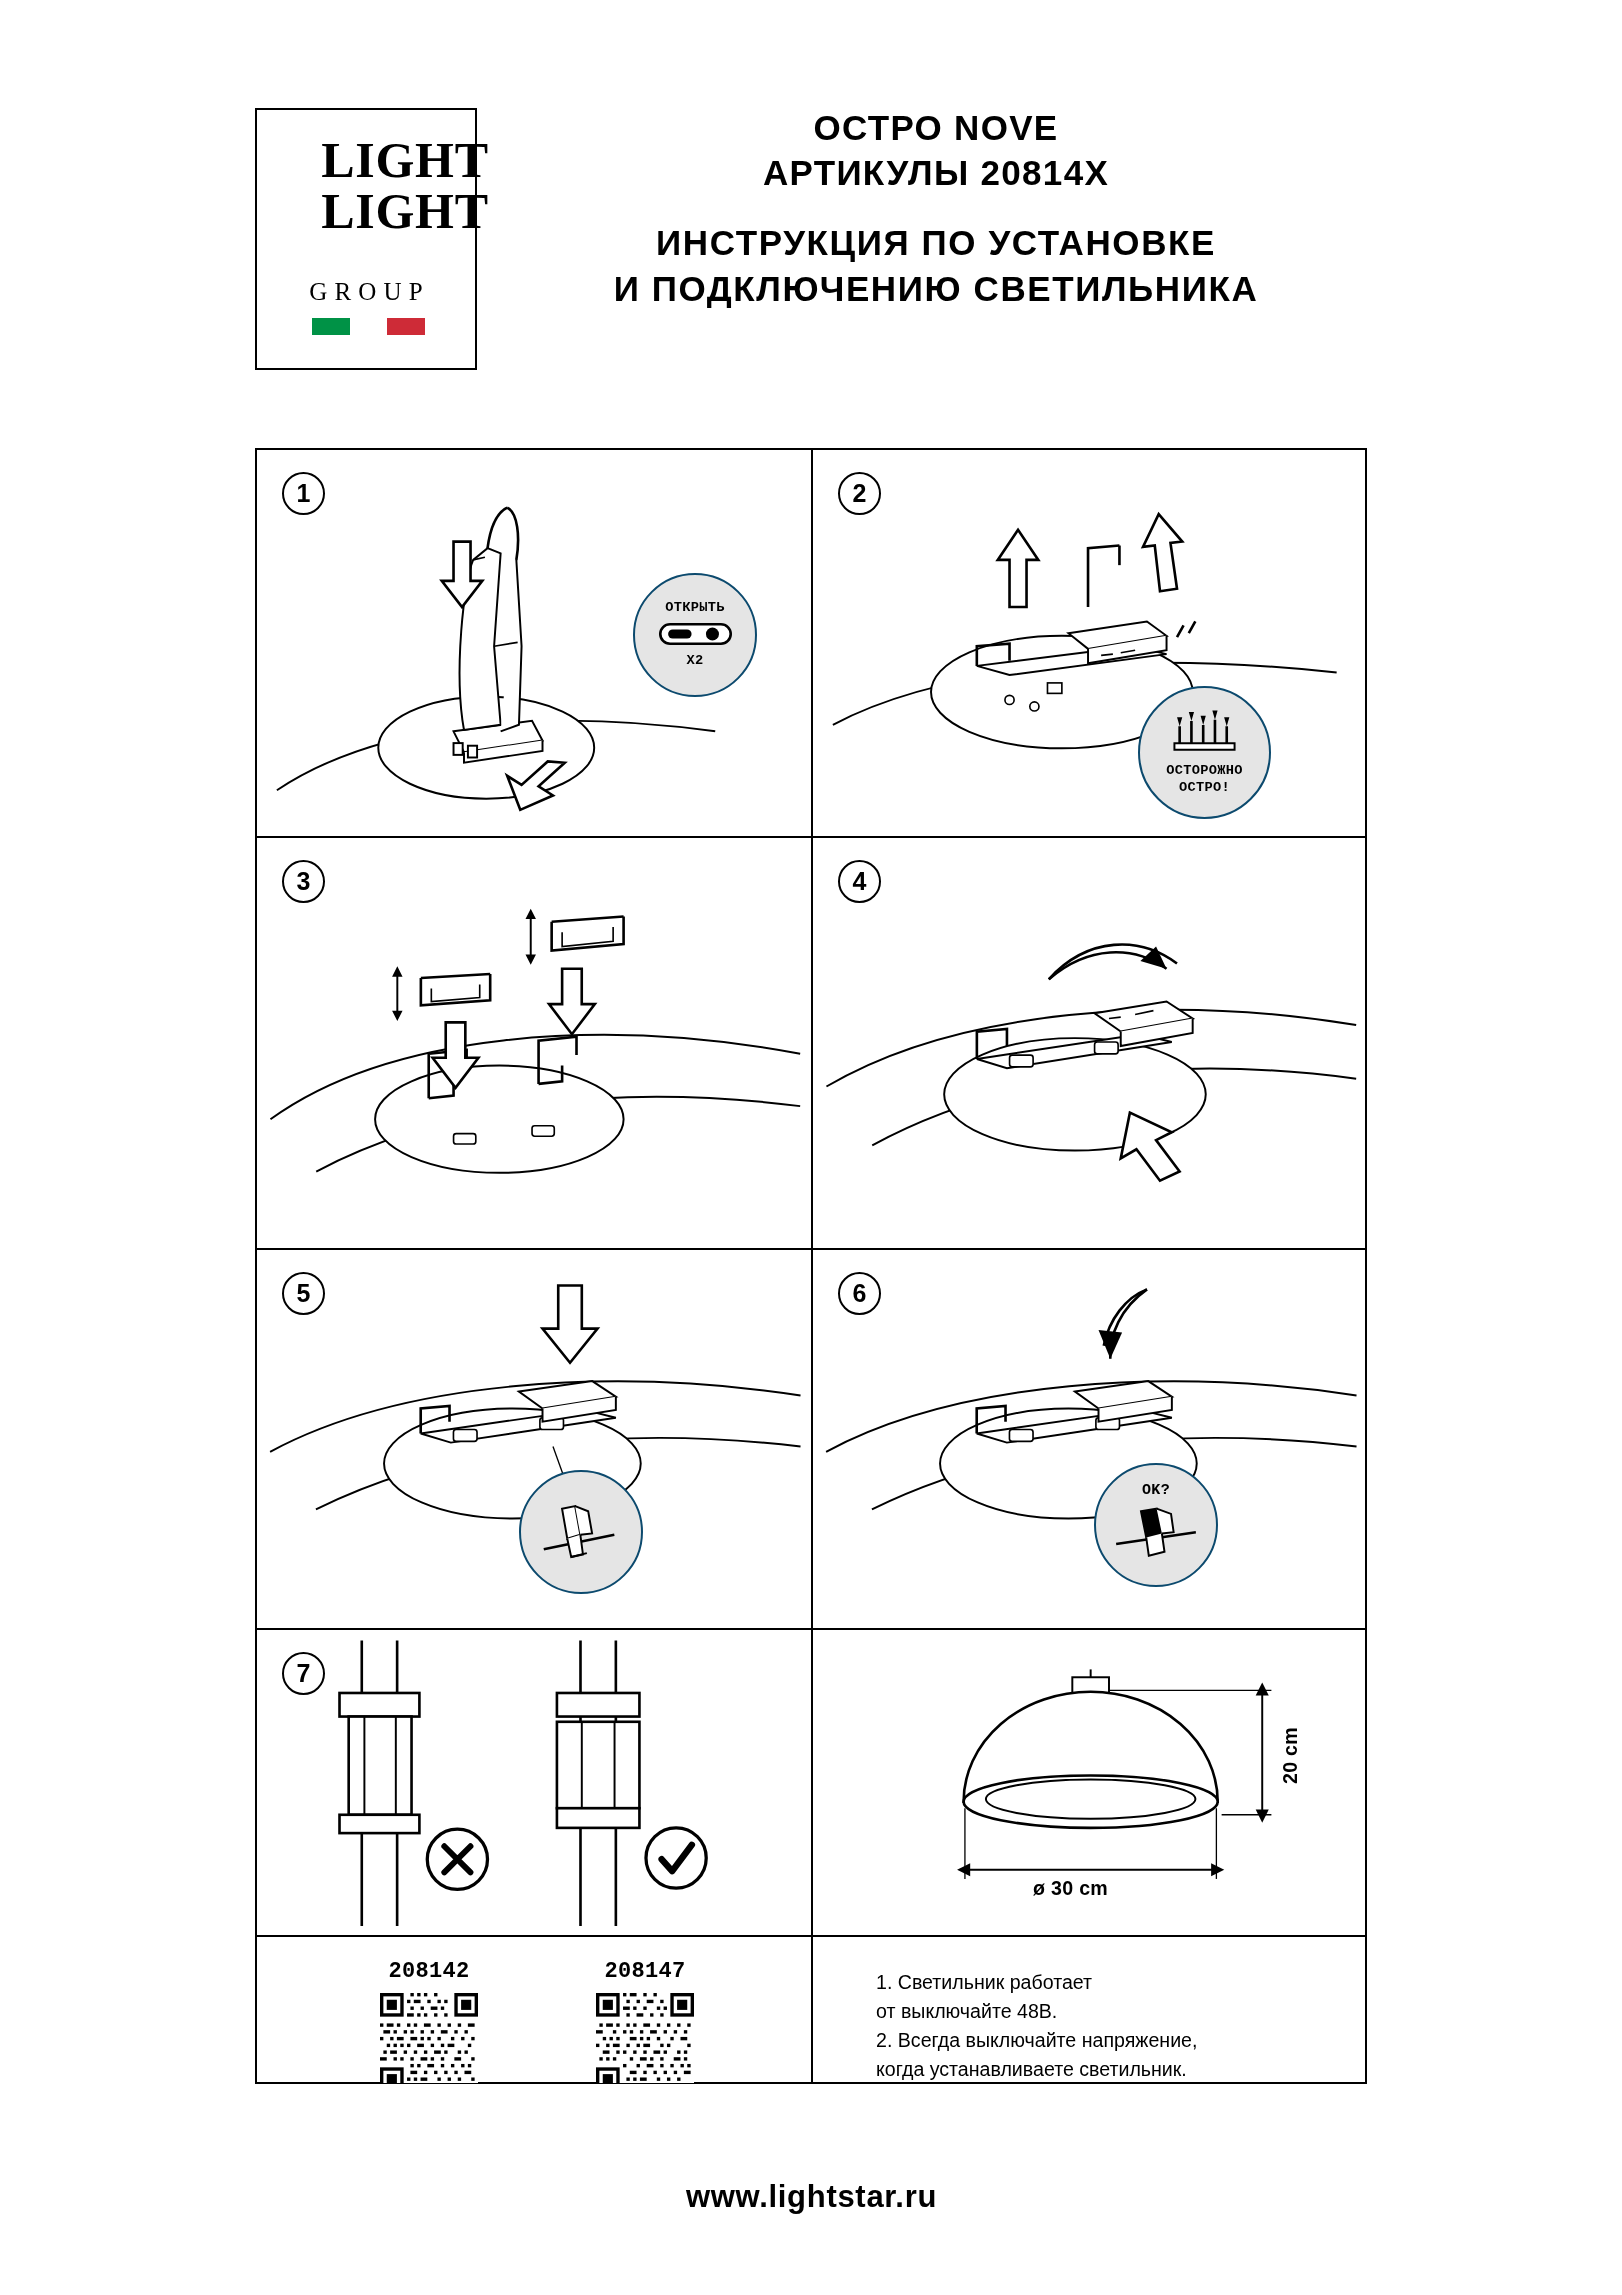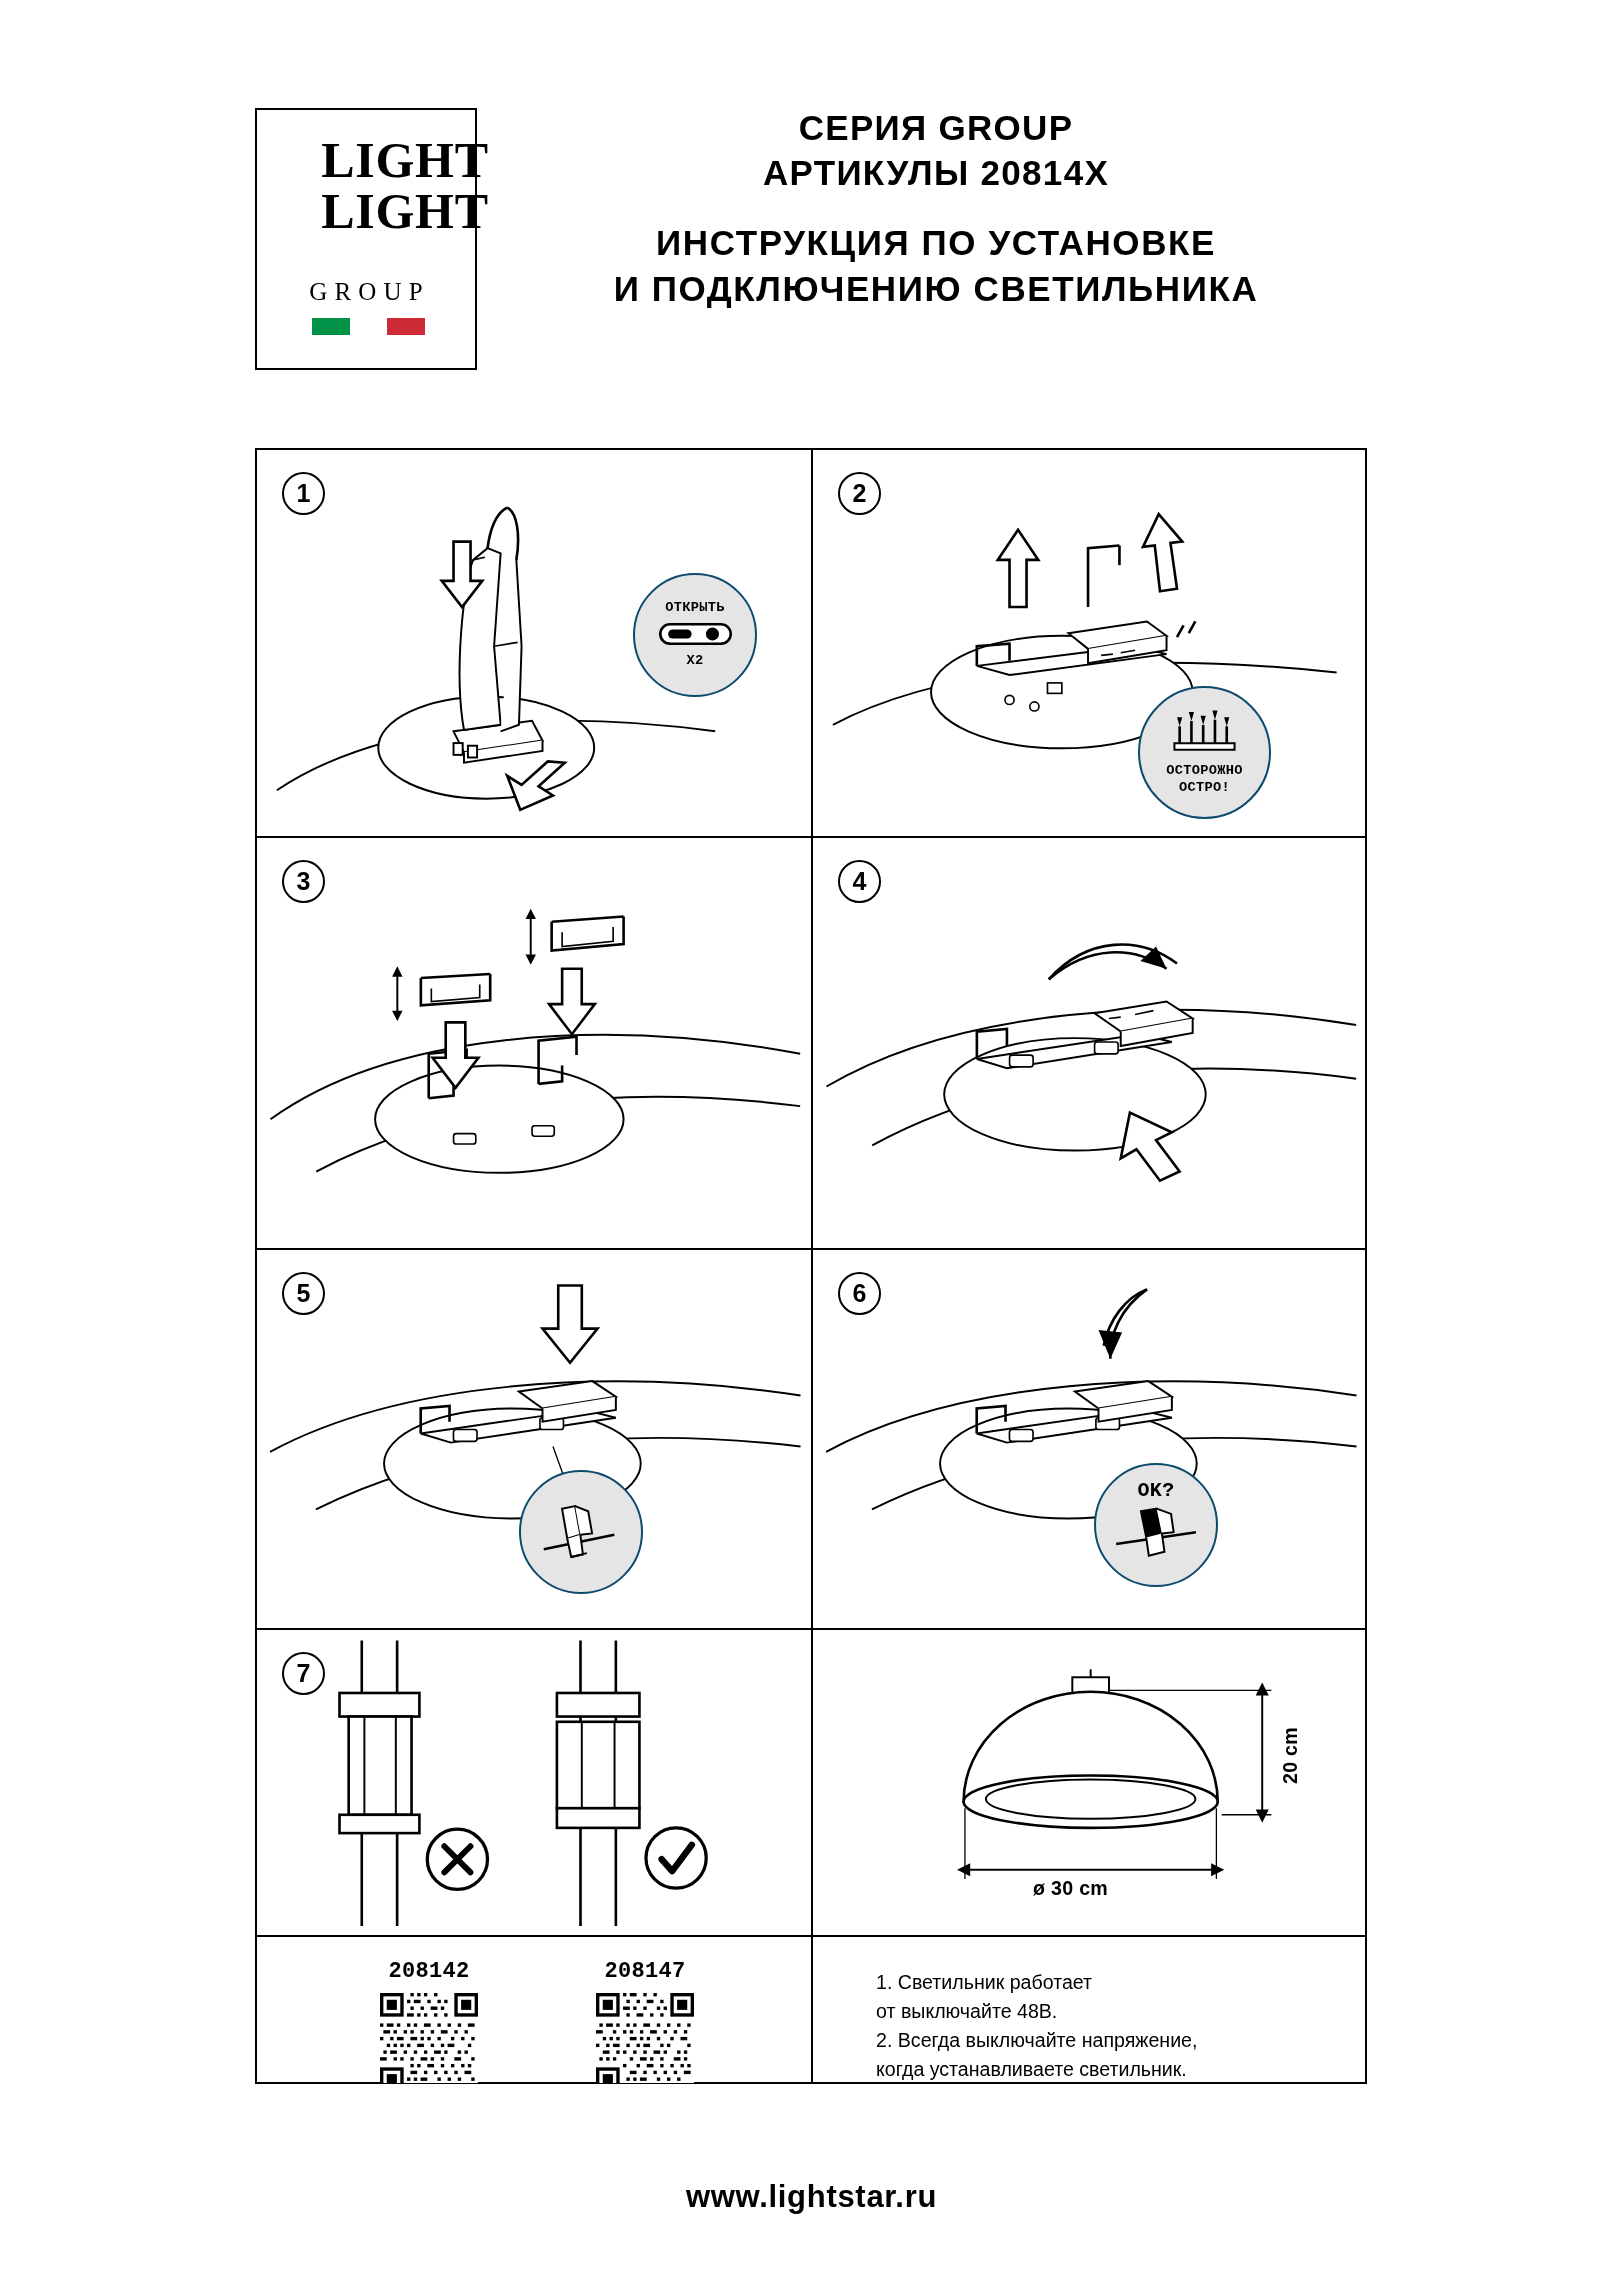--- a/index.html
+++ b/index.html
@@ -202,21 +202,21 @@
         <div>LIGHT</div>
       </div>
       <div class="logo-group">GROUP</div>
       <div class="logo-flag">
         <span class="flag-g"></span>
           <span class="flag-w"></span>
           <span class="flag-r"></span>
       </div>
     </div>
     <div class="title-block">
-      <div class="t-series">СЕРИЯ GROUP</div>
+      <div class="t-series">ОСТРО NOVE</div>
       <div class="t-art">АРТИКУЛЫ 20814X</div>
       <div class="t-instr">ИНСТРУКЦИЯ ПО УСТАНОВКЕ</div>
       <div class="t-instr" style="margin-top:0">И ПОДКЛЮЧЕНИЮ СВЕТИЛЬНИКА</div>
     </div>
   </div>
 
   <div class="grid">
 
     <div class="cell" style="left:0;top:0;width:554px;height:386px;">
       <div class="step-num">1</div>
@@ -386,21 +386,21 @@
         <rect x="300" y="274" width="36" height="18" rx="4" fill="#fff" stroke="#000" stroke-width="2.5"></rect>
         <rect x="432" y="256" width="36" height="18" rx="4" fill="#fff" stroke="#000" stroke-width="2.5"></rect>
         <path d="M400 216 L512 200 L548 224 L436 242 Z" fill="#fff" stroke="#000" stroke-width="3"></path>
         <path d="M436 242 L436 262 L548 244 L548 224" fill="#fff" stroke="#000" stroke-width="3"></path>
 
         <path d="M510 60 C 470 88 452 130 454 166" fill="none" stroke="#000" stroke-width="4"></path>
         <path d="M454 166 L436 122 L472 126 Z" fill="#000"></path>
         <path d="M510 60 C 478 72 452 106 444 146" fill="none" stroke="#000" stroke-width="4"></path>
       </svg>
       <div class="callout" style="left:281px;top:213px;width:124px;height:124px;">
-        <div class="lbl" style="margin-top:17px;font-size:20px;">OK?</div>
+        <div class="lbl" style="margin-top:17px;font-size:15px;">OK?</div>
         <svg width="98" height="63" viewBox="0 0 150 96" style="margin:2.6px auto 0;">
           <path d="M14 64 L136 46" stroke="#000" stroke-width="4"></path>
           <path d="M52 14 L76 10 L84 48 L60 54 Z" fill="#000" stroke="#000" stroke-width="3"></path>
           <path d="M60 54 L64 82 L88 76 L84 48" fill="#fff" stroke="#000" stroke-width="3"></path>
           <path d="M76 10 L98 18 L102 46 L84 48" fill="#fff" stroke="#000" stroke-width="3"></path>
         </svg>
       </div>
     </div>
 
     <div class="cell bt" style="left:0;top:1178px;width:554px;height:308px;">

